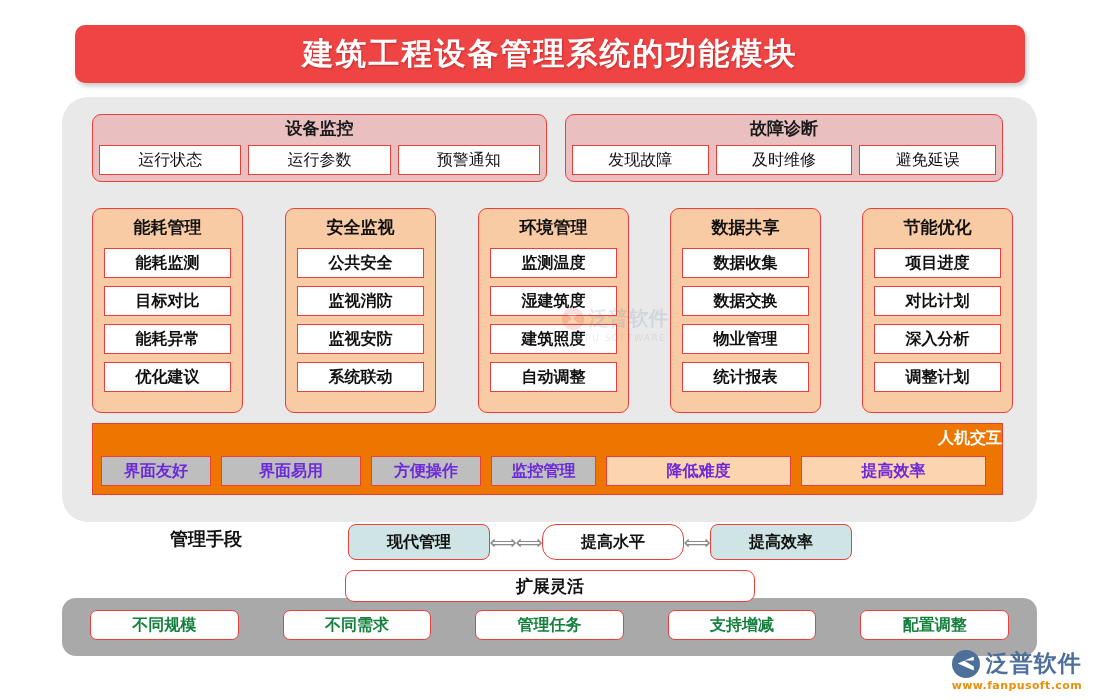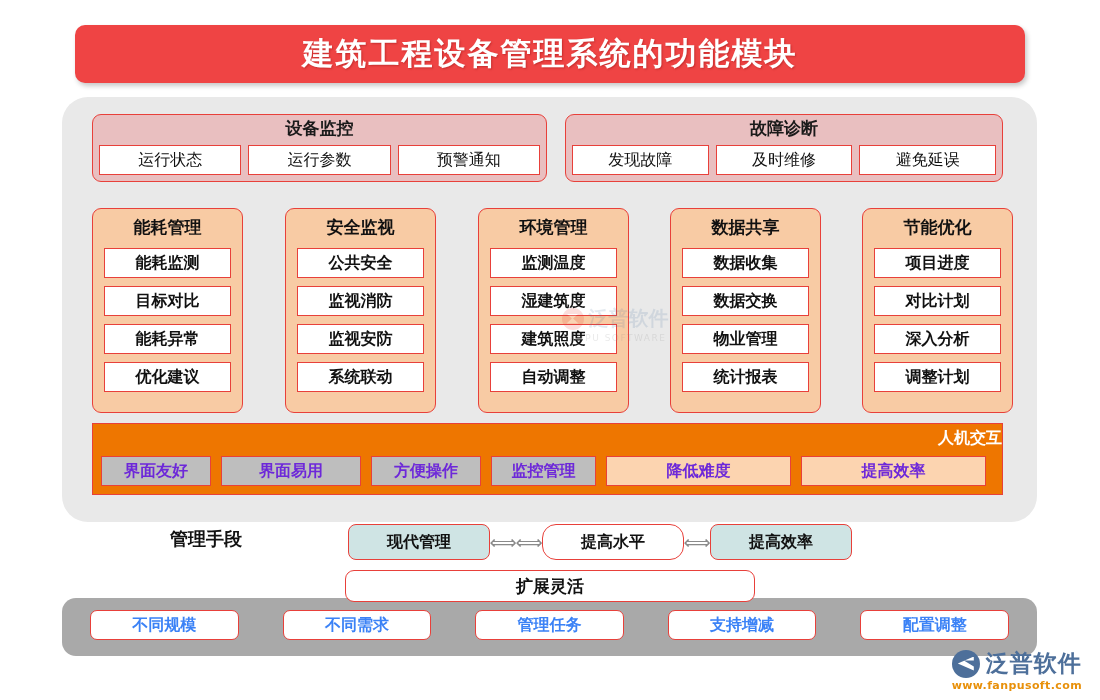--- a/index.html
+++ b/index.html
@@ -254,21 +254,21 @@
     flex: 1;
     height: 30px;
     background: #ffffff;
     border: 1.5px solid #e8403a;
     border-radius: 7px;
     display: flex;
     align-items: center;
     justify-content: center;
     font-size: 16px;
     font-weight: bold;
-    color: #3b82f6;
+    color: #15803d;
   }
 
   
   .watermark {
     position: absolute;
     left: 510px;
     top: 305px;
     width: 210px;
     opacity: 0.17;
     pointer-events: none;

